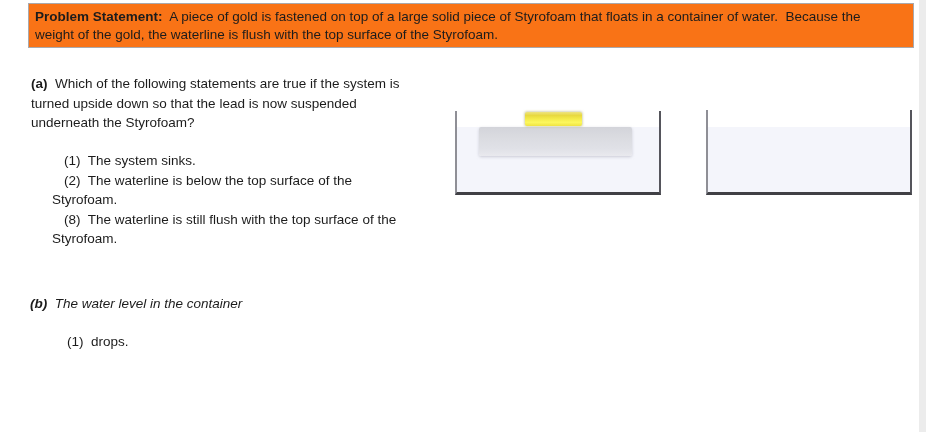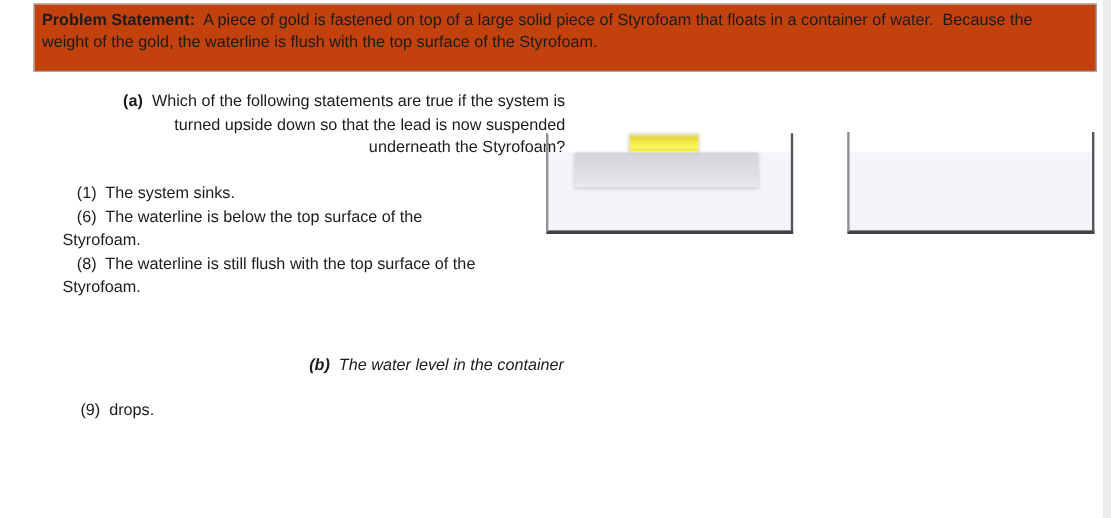--- a/index.html
+++ b/index.html
@@ -18,27 +18,27 @@
   
   .edge-strip {
     left: 919px; top: 0; width: 7px; height: 432px;
     background: #ececec;
   }
 
   
   .problem-box {
     left: 28px; top: 3px; width: 886px;
     box-sizing: border-box;
-    background: #c2410c;
+    background: #f97316;
     border: 1px solid #a9a9ad;
-    padding: 4px 6px 16px 6px;
+    padding: 4px 6px 4px 6px;
     line-height: 17.5px;
   }
 
-  .question { line-height: 19.5px; text-align: right; }
+  .question { line-height: 19.5px; }
   .options p {
     margin: 0;
     line-height: 19.5px;
     text-indent: 12px;
     white-space: pre-wrap;
   }
 
   
   .container-box {
     box-sizing: border-box;
@@ -72,32 +72,32 @@
 </div>
 
 <div class="abs question" style="left:31px; top:74px; width:440px;">
   <p class="pre"><b>(a)</b><span>  Which of the following statements are true if the system is
 turned upside down so that the lead is now suspended
 underneath the Styrofoam?</span></p>
 </div>
 
 <div class="abs options" style="left:52px; top:151px; width:410px;">
   <p>(1)  The system sinks.</p>
-  <p>(6)  The waterline is below the top surface of the
+  <p>(2)  The waterline is below the top surface of the
 Styrofoam.</p>
   <p>(8)  The waterline is still flush with the top surface of the
 Styrofoam.</p>
 </div>
 
 <div class="abs question" style="left:30px; top:294px; width:440px;font-style:italic;">
   <p class="pre"><b>(b)</b><span>  The water level in the container</span></p>
 </div>
 
 <div class="abs options" style="left:55px; top:332px; width:300px;">
-  <p>(9)  drops.</p>
+  <p>(1)  drops.</p>
 </div>
 
 <div class="abs" style="left:0; top:0; width:926px; height:432px; pointer-events:none;">
 
   <div class="abs water" style="left:457px; top:127px; width:202px; height:66px;"></div>
   <div class="abs styrofoam" style="left:479px; top:127px; width:153px; height:29px;"></div>
   <div class="abs gold" style="left:524px; top:111px; width:59px; height:16px;"></div>
   <div class="abs container-box" style="left:455px; top:111px; width:206px; height:84px;"></div>
 
   <div class="abs water" style="left:708px; top:127px; width:202px; height:66px;"></div>

